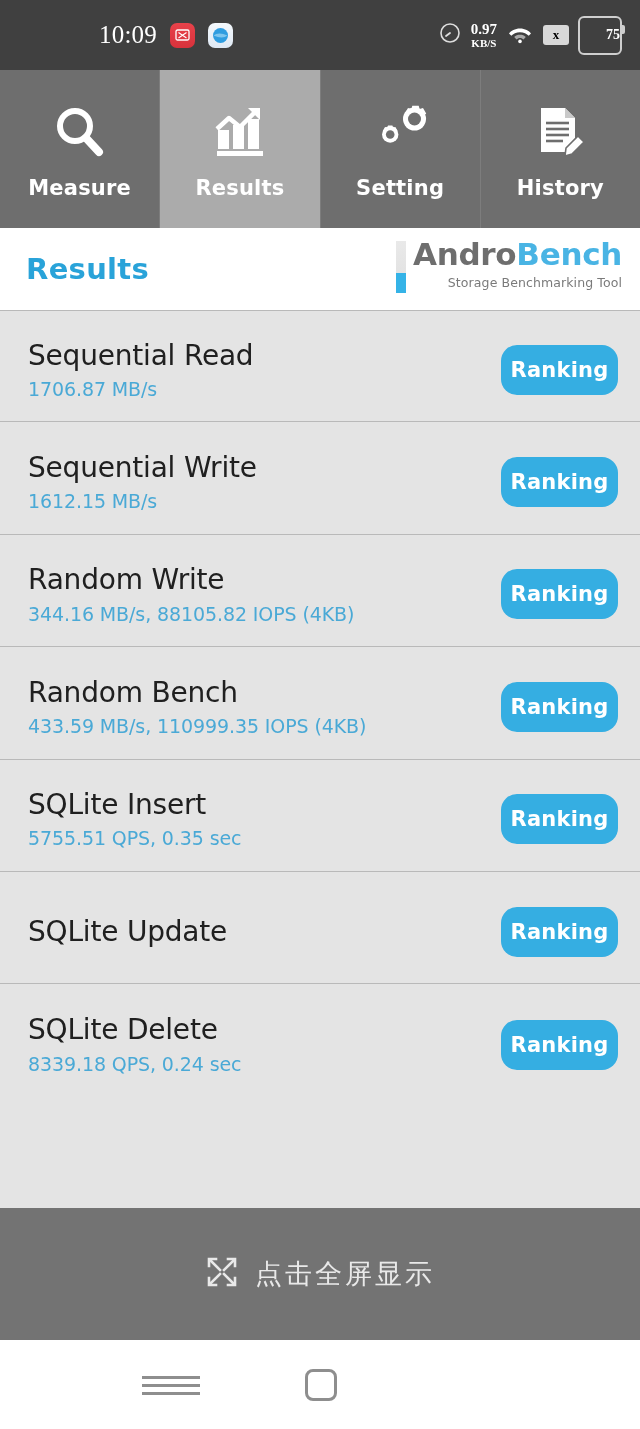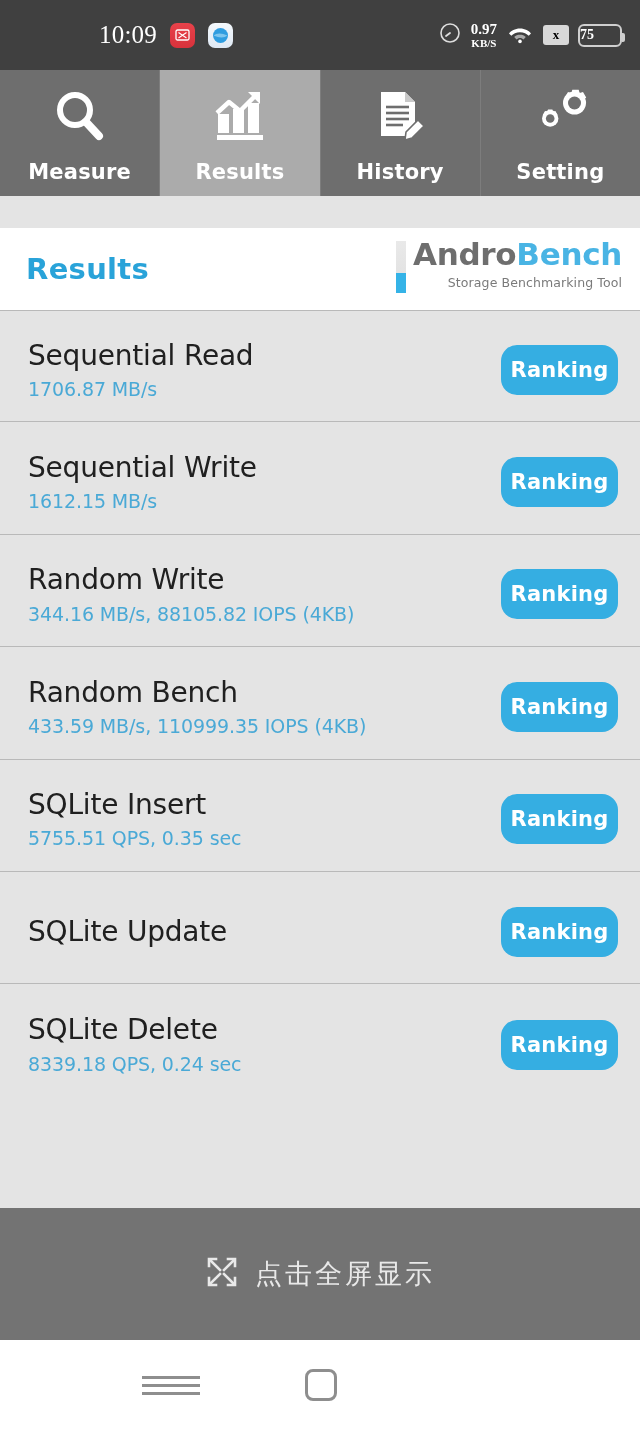--- a/index.html
+++ b/index.html
@@ -27,32 +27,32 @@
     display: flex; align-items: center; gap: 9px;
   }
   .sb-net { display:flex; flex-direction:column; align-items:center; line-height:1; }
   .sb-net .n1 { font-size: 15px; font-weight: 700; }
   .sb-net .n2 { font-size: 11px; font-weight: 700; margin-top:1px; }
   .sb-x {
     background:#d8d8d8; color:#000; width:26px; height:20px; border-radius:3px;
     font-size:13px; font-weight:700; display:flex; align-items:center; justify-content:center;
   }
   .sb-batt {
-    width: 44px; height: 23px; border: 2px solid #cfcfcf; border-radius: 6px;
-    display:flex; align-items:center; justify-content:flex-start; position:relative;
+    width: 44px; height: 39px; border: 2px solid #cfcfcf; border-radius: 6px;
+    display:flex; align-items:center; justify-content:flex-end; position:relative;
   }
   .sb-batt::after {
     content:""; position:absolute; right:-5px; top:7px; width:3px; height:9px;
     background:#cfcfcf; border-radius:0 2px 2px 0;
   }
   .sb-batt span { font-size:14px; font-weight:600; color:#fff; }
 
   
   .tabbar {
-    position: absolute; top: 70px; left: 0; width: 640px; height: 126px;
+    position: absolute; top: 70px; left: 0; width: 640px; height: 158px;
     display: flex; background:#6e6e6e;
   }
   .tab {
     flex: 1; display:flex; flex-direction:column; align-items:center; justify-content:center;
     background:#6e6e6e; color:#fff; position:relative;
   }
   .tab + .tab { border-left: 1px solid #7d7d7d; }
   .tab.active { background:#ababab; }
   .tab-icon { height: 66px; display:flex; align-items:center; justify-content:center; }
   .tab-label { font-size: 21px; font-weight: 700; margin-top: 11px; letter-spacing:.2px; }
@@ -173,55 +173,55 @@
         <svg width="62" height="62" viewBox="0 0 62 62">
           <rect x="8" y="50" width="46" height="5" fill="#fff"></rect>
           <rect x="9" y="29" width="11" height="19" fill="#fff"></rect>
           <rect x="24" y="24" width="11" height="24" fill="#fff"></rect>
           <rect x="39" y="18" width="11" height="30" fill="#fff"></rect>
           <path d="M8 28 L20 17 L31 26 L47 10" fill="none" stroke="#fff" stroke-width="4.5" stroke-linejoin="round"></path>
           <path d="M39 7 L51 7 L51 19 Z" fill="#fff"></path>
         </svg>
       </div>
       <div class="tab-label">Results</div>
-    </div>
-
-    <div class="tab">
-      <div class="tab-icon">
-        <svg width="62" height="62" viewBox="0 0 62 62">
-          <path d="M12 7 h24 l10 10 v34 h-34 Z" fill="#fff"></path>
-          <path d="M36 7 v10 h10 Z" fill="#c9c9c9"></path>
-          <g stroke="#6e6e6e" stroke-width="2.6">
-            <line x1="17" y1="22" x2="40" y2="22"></line>
-            <line x1="17" y1="28" x2="40" y2="28"></line>
-            <line x1="17" y1="34" x2="40" y2="34"></line>
-            <line x1="17" y1="40" x2="34" y2="40"></line>
-          </g>
-          <path d="M37 47 L49 35 L55 41 L43 53 L36 55 Z" fill="#fff" stroke="#6e6e6e" stroke-width="1.6"></path>
-        </svg>
-      </div>
-      <div class="tab-label">History</div>
     </div>
 
     <div class="tab">
       <div class="tab-icon">
         <svg width="62" height="62" viewBox="0 0 62 62">
           <g fill="#fff">
             <path d="M39 7 l3.4 .9 .9 -3.2 h6.4 l.9 3.2 3.4 -.9 3.2 5.6 -2.5 2.3 2.5 2.3 -3.2 5.6 -3.4 -.9 -.9 3.2 h-6.4 l-.9 -3.2 -3.4 .9 -3.2 -5.6 2.5 -2.3 -2.5 -2.3Z"></path>
             <circle cx="45.5" cy="18" r="11.5"></circle>
           </g>
           <circle cx="45.5" cy="18" r="6.5" fill="#6e6e6e"></circle>
           <g fill="#fff">
             <path d="M16 26 l2.4 .6 .6 -2.2 h4.4 l.6 2.2 2.4 -.6 2.2 3.9 -1.7 1.6 1.7 1.6 -2.2 3.9 -2.4 -.6 -.6 2.2 h-4.4 l-.6 -2.2 -2.4 .6 -2.2 -3.9 1.7 -1.6 -1.7 -1.6Z"></path>
             <circle cx="21.2" cy="33.5" r="8.2"></circle>
           </g>
           <circle cx="21.2" cy="33.5" r="4.3" fill="#6e6e6e"></circle>
         </svg>
       </div>
       <div class="tab-label">Setting</div>
+    </div>
+
+    <div class="tab">
+      <div class="tab-icon">
+        <svg width="62" height="62" viewBox="0 0 62 62">
+          <path d="M12 7 h24 l10 10 v34 h-34 Z" fill="#fff"></path>
+          <path d="M36 7 v10 h10 Z" fill="#c9c9c9"></path>
+          <g stroke="#6e6e6e" stroke-width="2.6">
+            <line x1="17" y1="22" x2="40" y2="22"></line>
+            <line x1="17" y1="28" x2="40" y2="28"></line>
+            <line x1="17" y1="34" x2="40" y2="34"></line>
+            <line x1="17" y1="40" x2="34" y2="40"></line>
+          </g>
+          <path d="M37 47 L49 35 L55 41 L43 53 L36 55 Z" fill="#fff" stroke="#6e6e6e" stroke-width="1.6"></path>
+        </svg>
+      </div>
+      <div class="tab-label">History</div>
     </div>
   </div>
 
   <div class="header">
     <div class="header-title">Results</div>
     <div class="logo">
       <div class="logo-bar"></div>
       <div class="logo-text">
         <div class="logo-main">
           <span class="a">Andro</span><span class="b">Bench</span>

